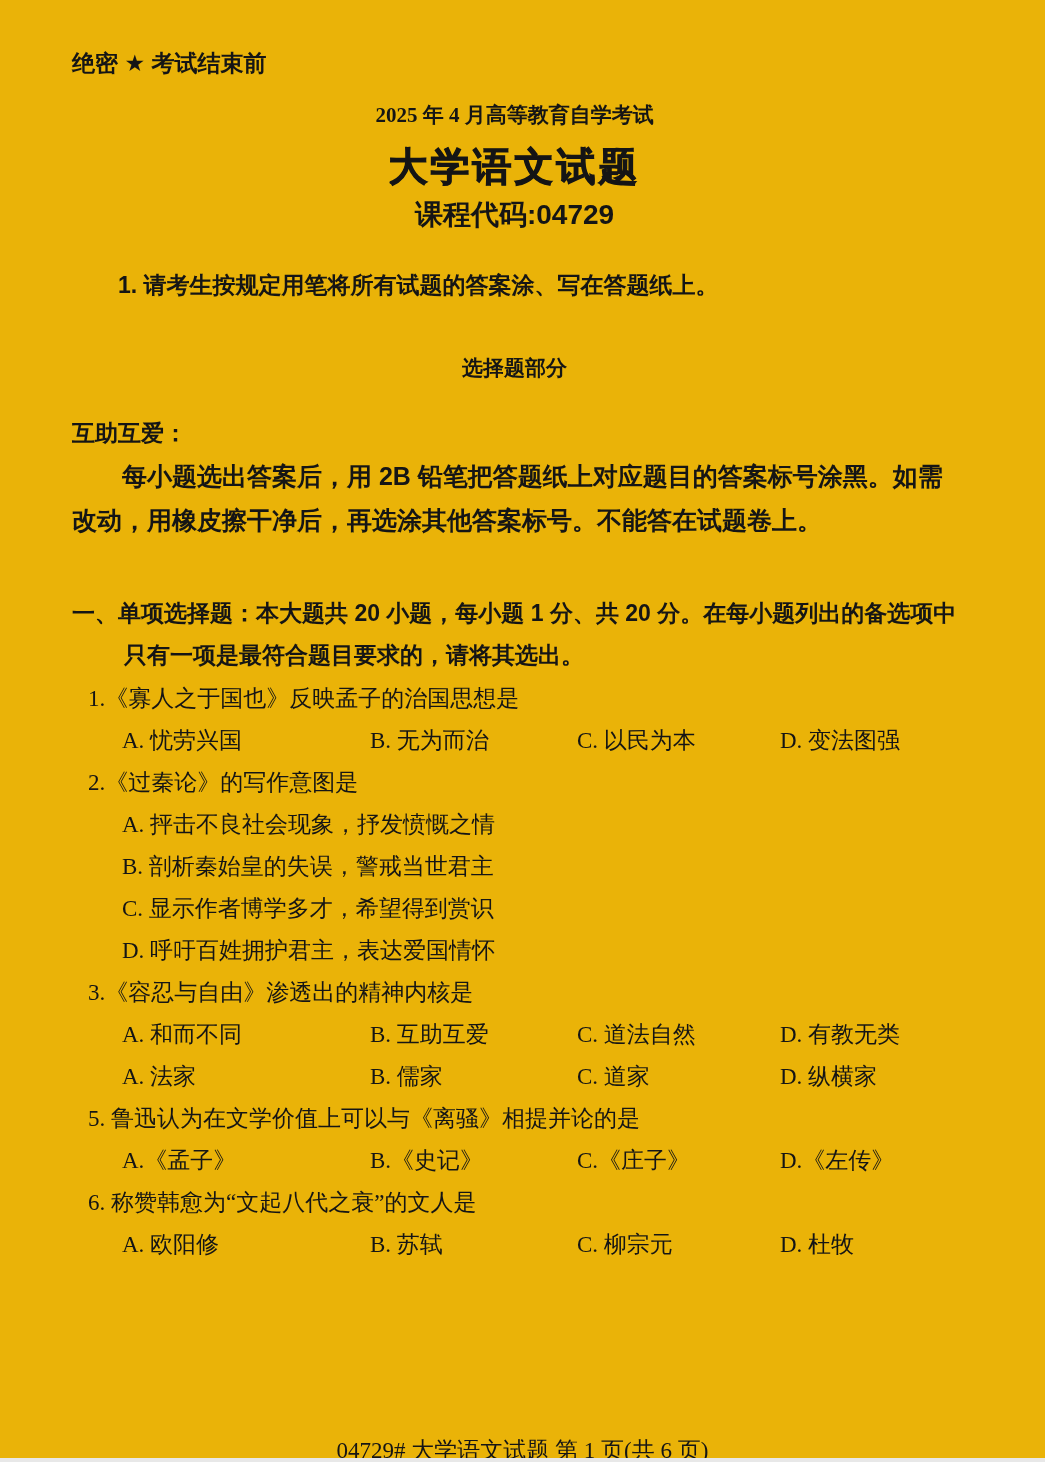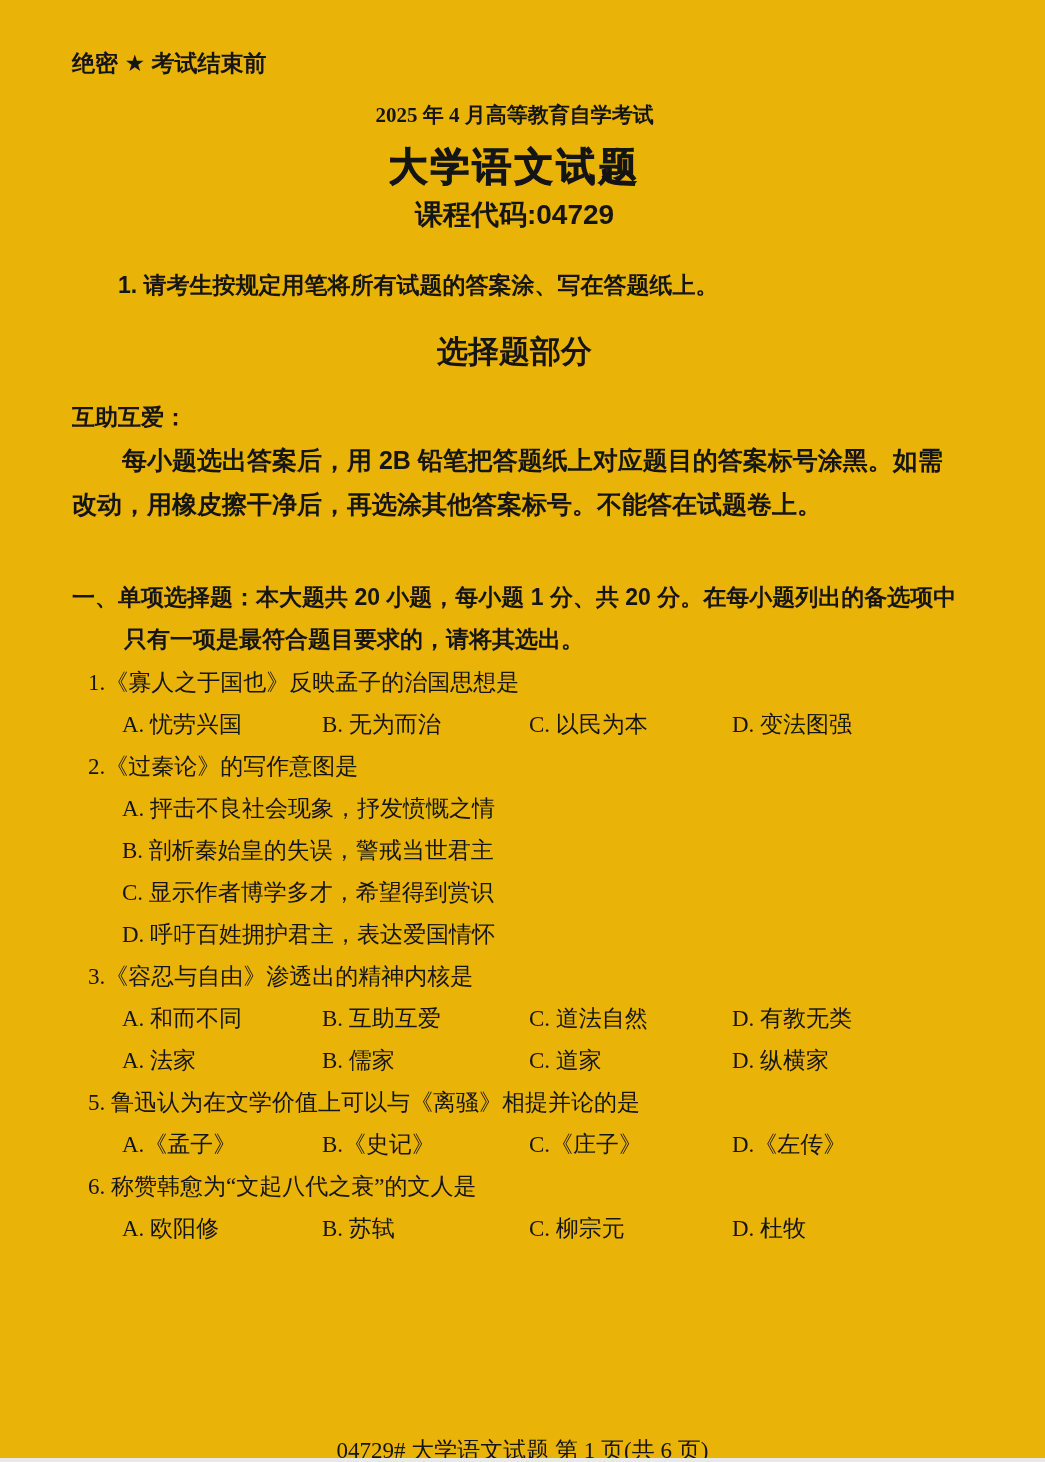--- a/index.html
+++ b/index.html
@@ -36,23 +36,23 @@
   }
 
   .instructions { margin-top:30px; }
   .instructions p {
     margin:0; text-indent:2em;
     font-family:"Liberation Sans","DejaVu Sans",sans-serif;
     font-weight:700; font-size:23px; line-height:42px;
   }
 
   .section-title {
-    text-align:center; font-size:31px; font-weight:700;
+    text-align:center; font-size:21px; font-weight:700;
     font-family:"Liberation Sans","DejaVu Sans",sans-serif;
-    margin-top:24px; line-height:44px;
+    margin-top:40px; line-height:44px;
   }
 
   .notice-label {
     margin-top:26px; font-size:23px; font-weight:700;
     font-family:"Liberation Sans","DejaVu Sans",sans-serif;
     line-height:34px;
   }
   .notice-body {
     margin:4px 0 0 0; text-indent:2em;
     font-family:"Liberation Sans","DejaVu Sans",sans-serif;
@@ -63,21 +63,21 @@
     margin-top:50px;
     font-family:"Liberation Sans","DejaVu Sans",sans-serif;
     font-weight:700; font-size:23px; line-height:42px;
     padding-left:52px; text-indent:-52px;
   }
 
   .questions { margin-top:2px; font-size:23px; line-height:42px; }
   .q-stem { padding-left:16px; }
   .q-options.row { display:flex; padding-left:50px; }
   .q-options.row .opt:nth-child(1){ width:200px; }
-  .q-options.row .opt:nth-child(2){ width:207px; }
+  .q-options.row .opt:nth-child(2){ width:207px;margin-left:48px; }
   .q-options.row .opt:nth-child(3){ width:203px; }
   .q-options.row .opt:nth-child(4){ flex:1; }
   .q-options.col .opt { display:block; padding-left:50px; }
 
   .page-footer {
     position:absolute; left:0; right:0; top:1436px;
     text-align:center; font-size:23px; line-height:30px;
     font-family:"Liberation Serif","DejaVu Serif",serif;
   }
 </style>

